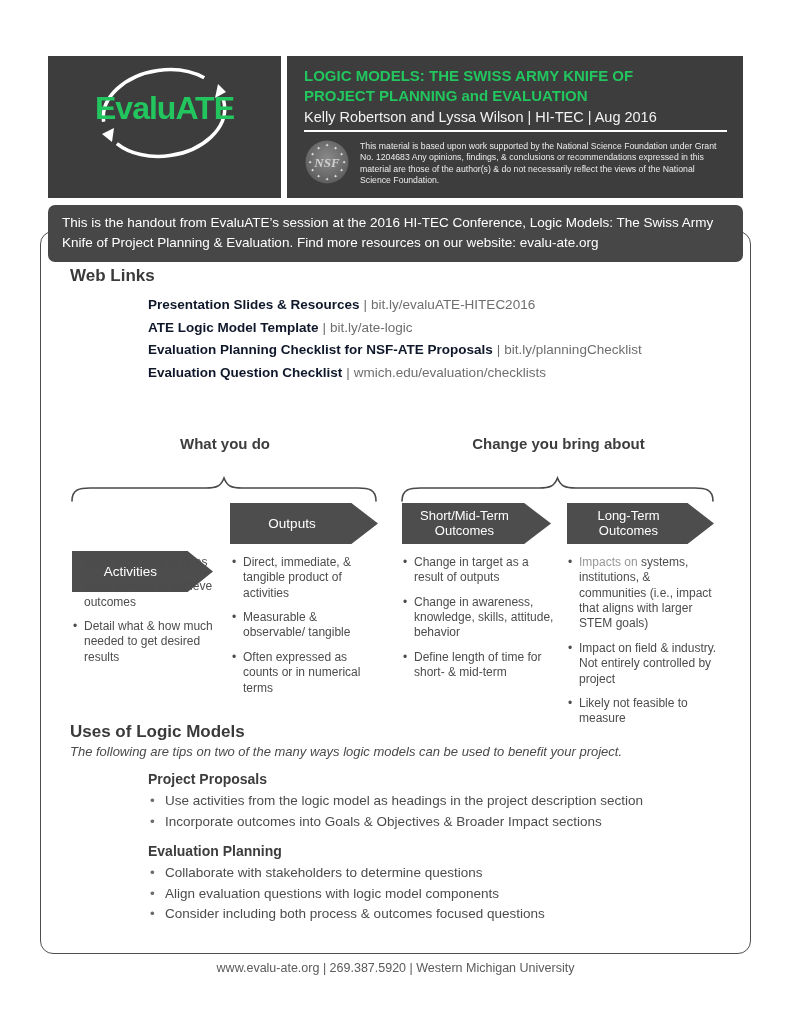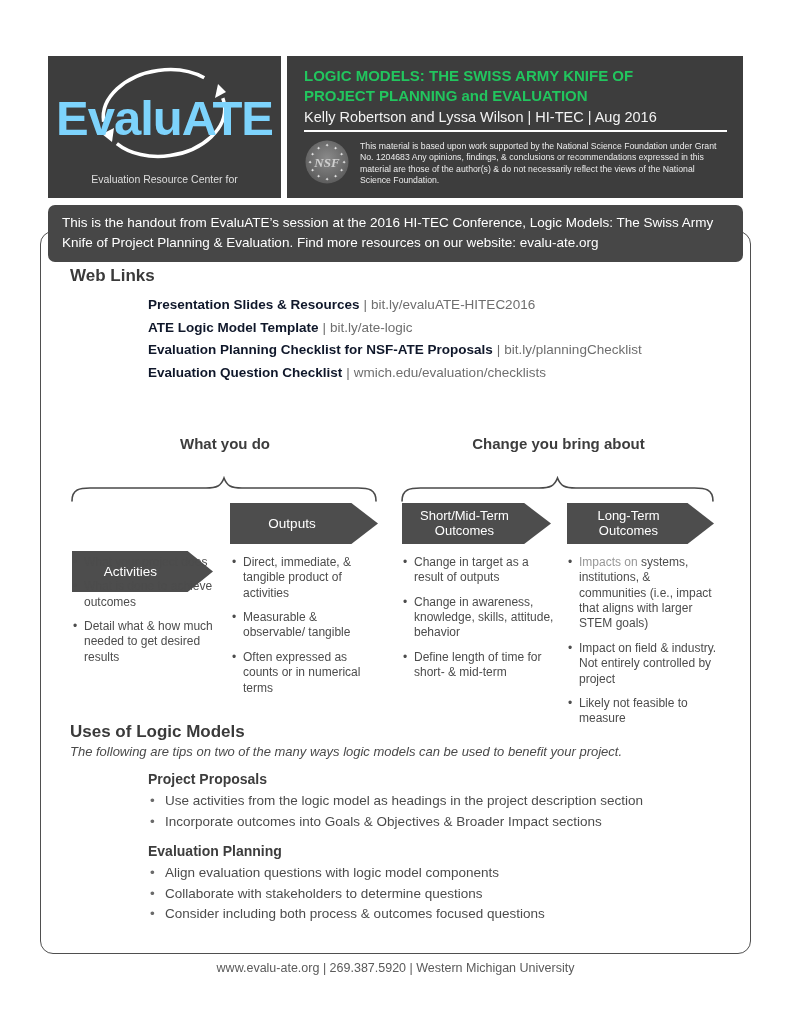--- a/index.html
+++ b/index.html
@@ -8,21 +8,21 @@
     position:relative; width:791px; height:1024px; background:#ffffff;
     font-family:"Liberation Sans","DejaVu Sans",sans-serif; color:#3d3d3d;
     overflow:hidden; margin:0 auto;
   }
 
   
   .header { position:absolute; left:48px; top:56px; width:695px; height:142px; display:flex; gap:6px; }
   .logo-box { position:relative; width:233px; height:142px; background:#3d3d3d; flex:0 0 auto; overflow:hidden; }
   .logo-swoosh { position:absolute; left:0; top:0; }
   .logo-wordmark { position:absolute; left:0; top:34px; width:100%; text-align:center;
-    font-size:49px; font-weight:bold; color:#7dd3fc; letter-spacing:-1px; }
+    font-size:32px; font-weight:bold; color:#22c55e; letter-spacing:-1px; }
   .logo-tagline { position:absolute; left:0; bottom:11px; width:100%; text-align:center;
     font-size:10.5px; line-height:1.4; color:#dedede; }
   .title-box { position:relative; flex:1; background:#3d3d3d; padding:10px 16px 8px 17px; }
   .doc-title { font-size:15px; font-weight:bold; line-height:1.33; color:#22c55e; }
   .doc-byline { font-size:14.5px; color:#f2f2f2; margin-top:3px; }
   .byline-rule { height:2px; background:#fdfdfd; margin-top:5px; }
   .nsf-row { display:flex; gap:10px; margin-top:7px; align-items:flex-start; }
   .nsf-badge { flex:0 0 auto; }
   .nsf-text { font-size:8.7px; line-height:1.32; color:#ececec; padding-top:2px; }
 
@@ -73,21 +73,20 @@
 
   <div class="header">
     <div class="logo-box">
       <svg class="logo-swoosh" width="233" height="142" viewBox="0 0 233 142" aria-hidden="true">
         <ellipse cx="116" cy="57" rx="61" ry="43" fill="none" stroke="#ffffff" stroke-width="3.5" stroke-dasharray="138 26 130 28" transform="rotate(-8 116 57)"></ellipse>
         <polygon points="54,78 66,72 64,86" fill="#ffffff"></polygon>
         <polygon points="178,36 167,42 170,28" fill="#ffffff"></polygon>
       </svg>
       <div class="logo-wordmark">EvaluATE</div>
       <div class="logo-tagline">
-        <div>Evaluation Resource Center for</div>
       </div>
     </div>
 
     <div class="title-box">
       <div class="doc-title">
         <div>LOGIC MODELS: THE SWISS ARMY KNIFE OF</div>
         <div>PROJECT PLANNING and EVALUATION</div>
       </div>
       <div class="doc-byline">Kelly Robertson and Lyssa Wilson | HI-TEC | Aug 2016</div>
       <div class="byline-rule"></div>
@@ -196,20 +195,20 @@
   <div class="uses-intro">The following are tips on two of the many ways logic models can be used to benefit your project.</div>
 
   <div class="uses-group-title" style="top:771px;">Project Proposals</div>
   <ul class="uses-list" style="top:791px;">
     <li>Use activities from the logic model as headings in the project description section</li>
     <li>Incorporate outcomes into Goals &amp; Objectives &amp; Broader Impact sections</li>
   </ul>
 
   <div class="uses-group-title" style="top:843px;">Evaluation Planning</div>
   <ul class="uses-list" style="top:863px;">
+    <li>Collaborate with stakeholders to determine questions</li>
     <li>Align evaluation questions with logic model components</li>
-    <li>Collaborate with stakeholders to determine questions</li>
     <li>Consider including both process &amp; outcomes focused questions</li>
   </ul>
 
   <div class="footer">www.evalu-ate.org | 269.387.5920 | Western Michigan University</div>
 
 </div>
 
 </body></html>

